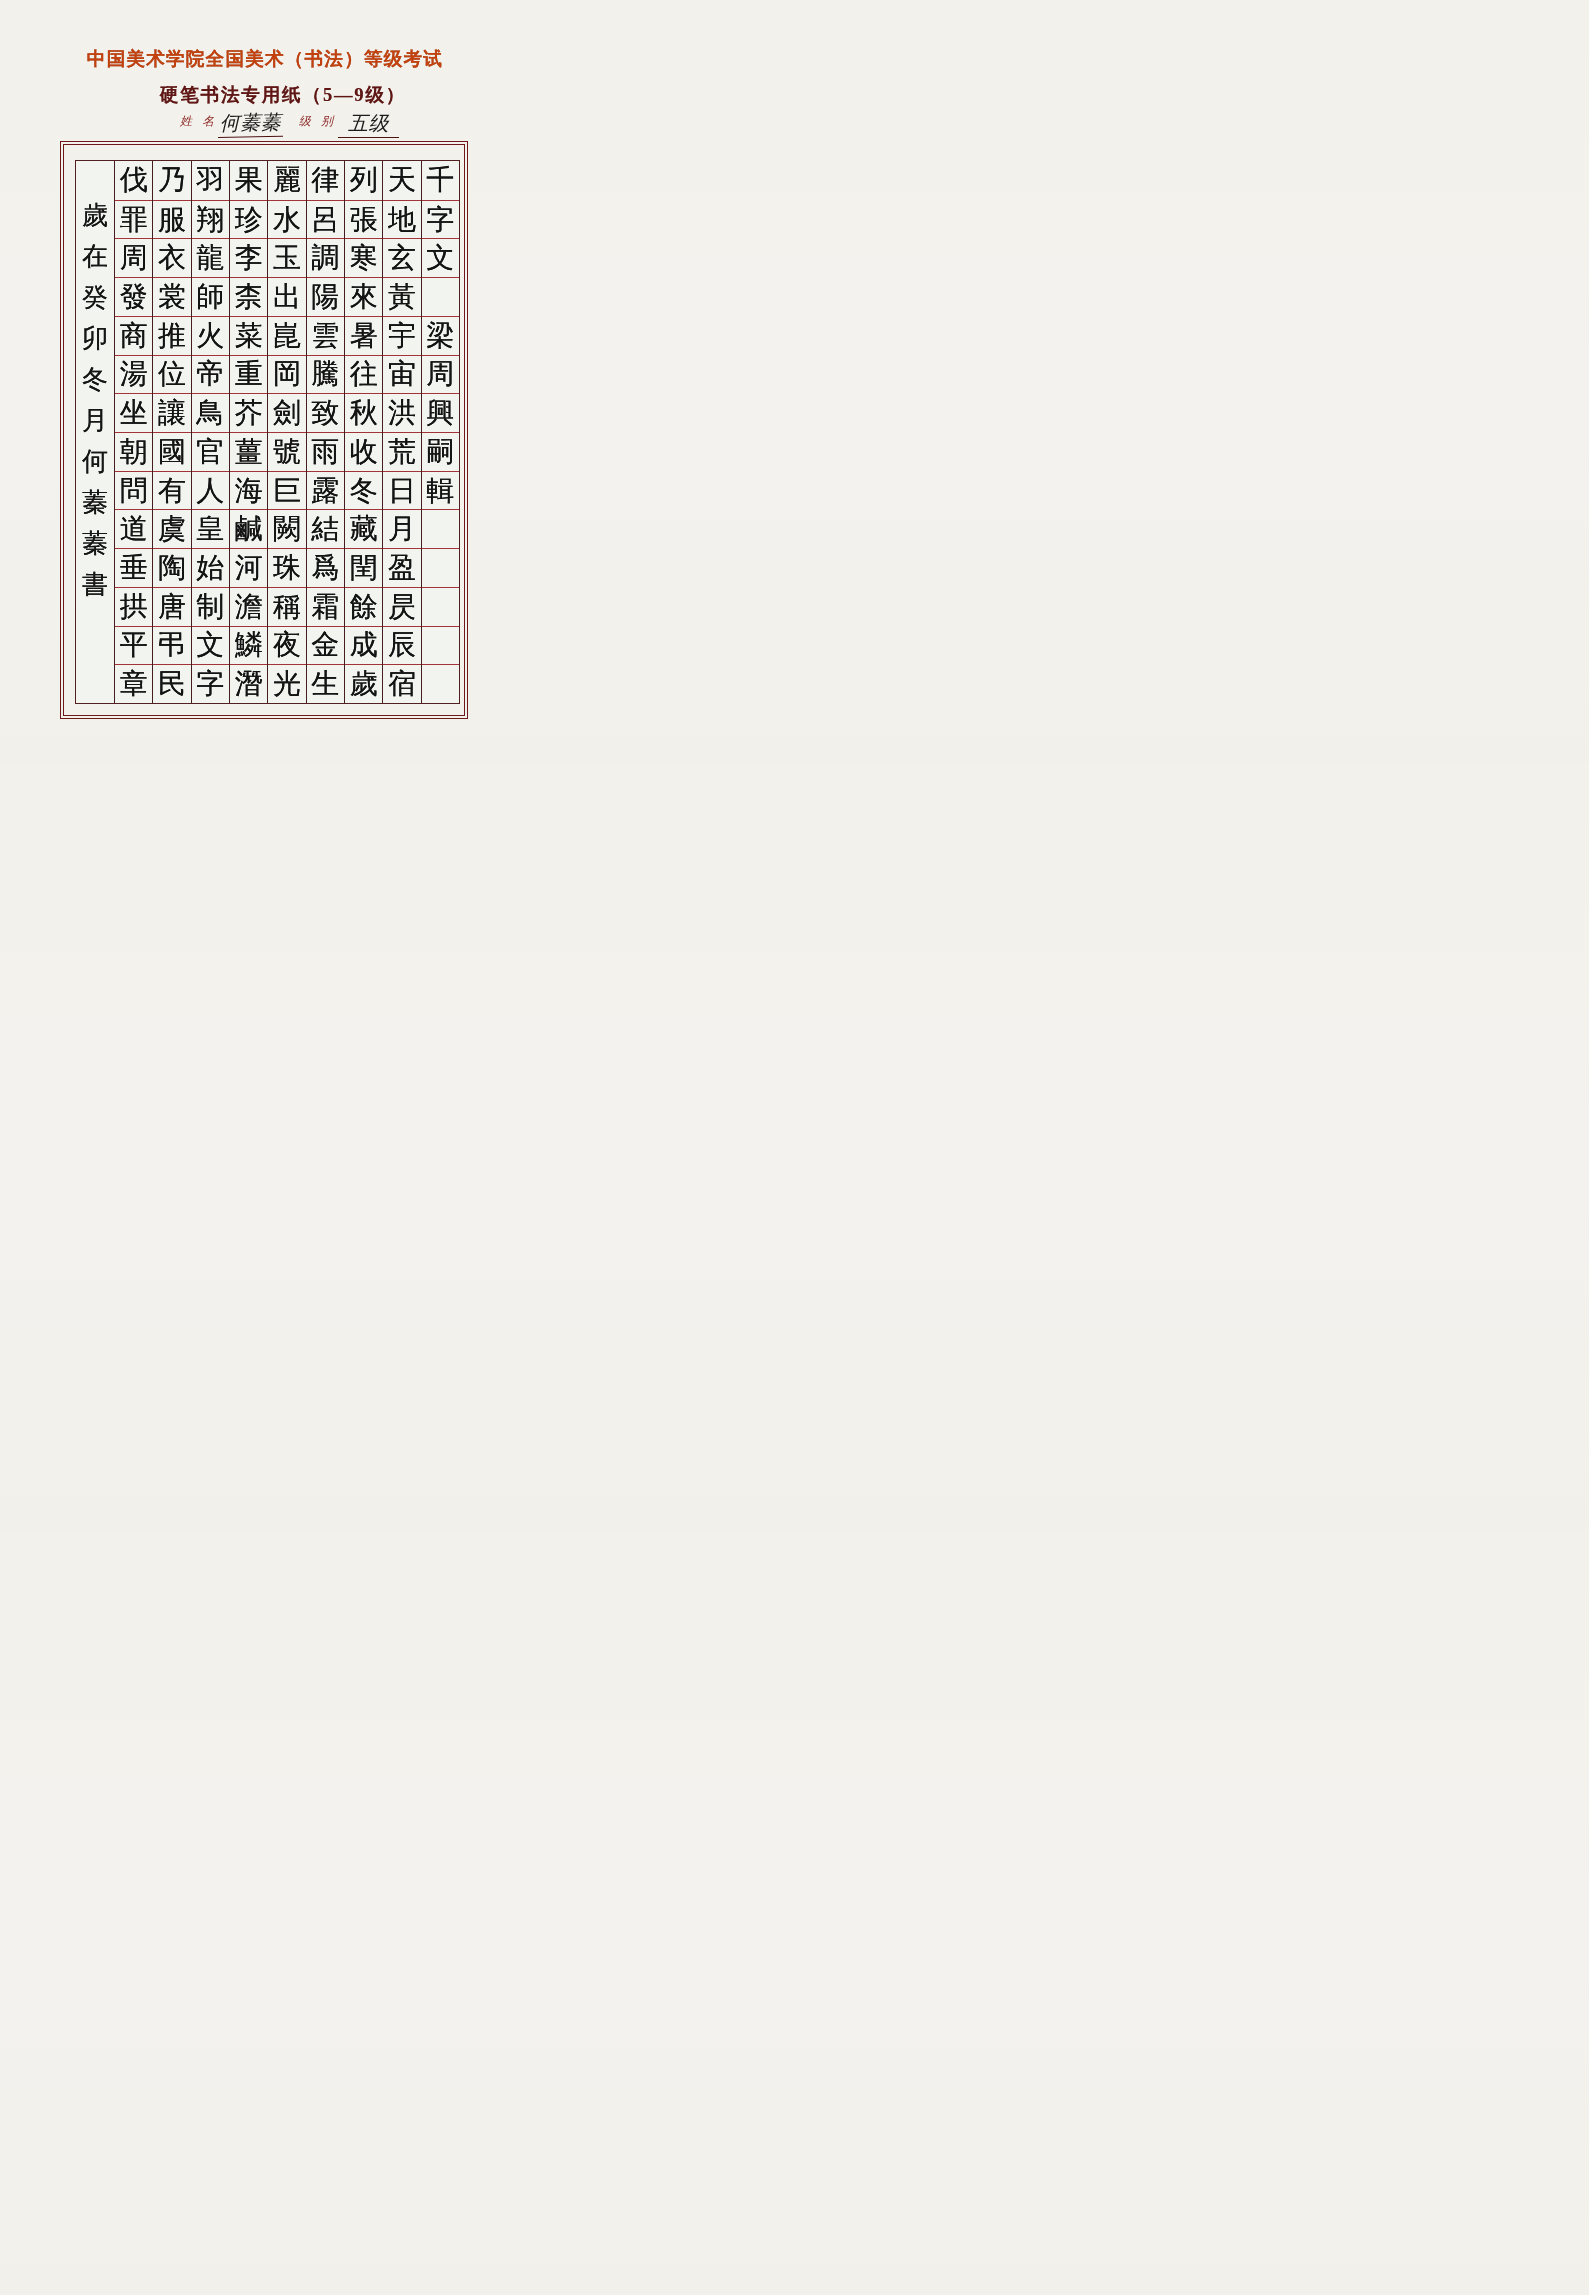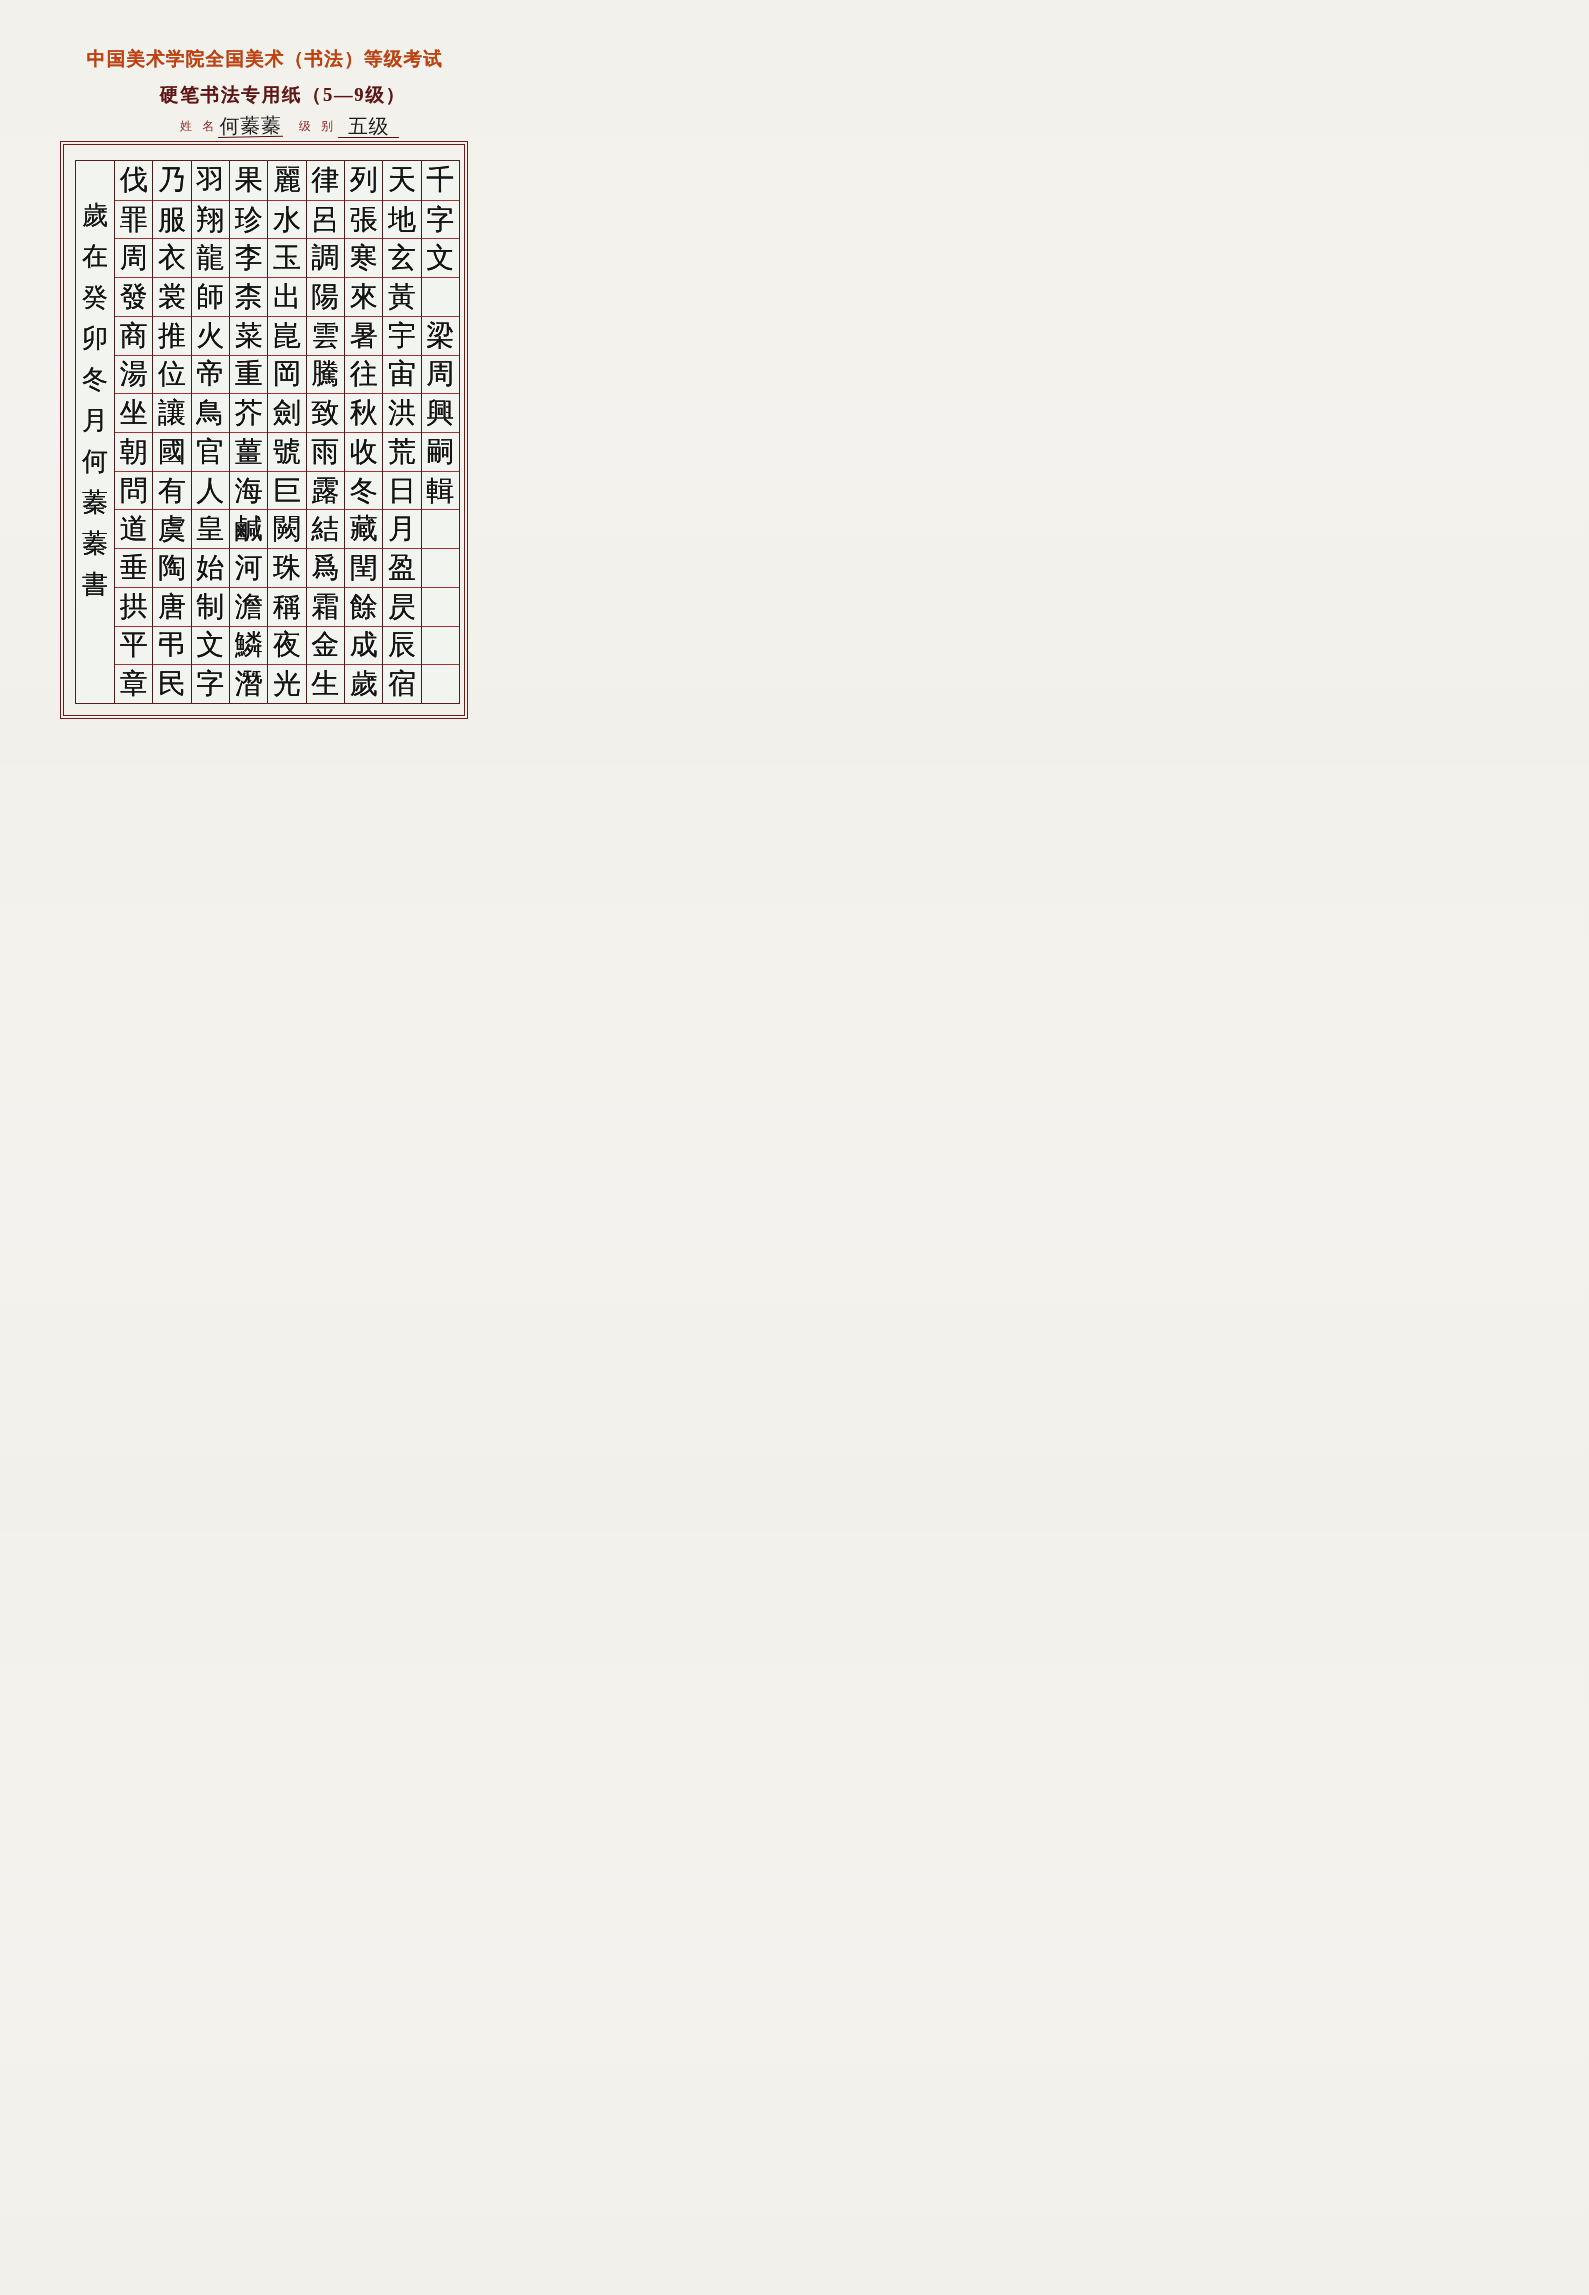--- a/index.html
+++ b/index.html
@@ -20,21 +20,21 @@
   .title-line2{
     position:absolute;top:82px;left:0;right:0;text-align:center;
     font-family:"Liberation Serif",serif;font-weight:700;font-size:18.6px;
     letter-spacing:1.8px;color:#5f1716;
     text-shadow:0 0 0.6px rgba(95,23,22,.55);
     white-space:nowrap;
     padding-left:36px;
   }
   .name-row{
     position:absolute;top:113px;left:180px;height:25px;
-    display:flex;align-items:flex-end;white-space:nowrap;
+    display:flex;white-space:nowrap;font-style:italic;
   }
   .field-label{
     font-family:"Liberation Serif",serif;font-size:12px;color:#8c2b28;
     letter-spacing:3.6px;padding-bottom:3px;
   }
   .field-value{
     font-size:20px;color:#1b1b1b;line-height:1.0;
     border-bottom:1.8px solid #4c1210;
     text-align:center;padding:0 1.8px 1.2px 1.8px;
     letter-spacing:0.6px;

